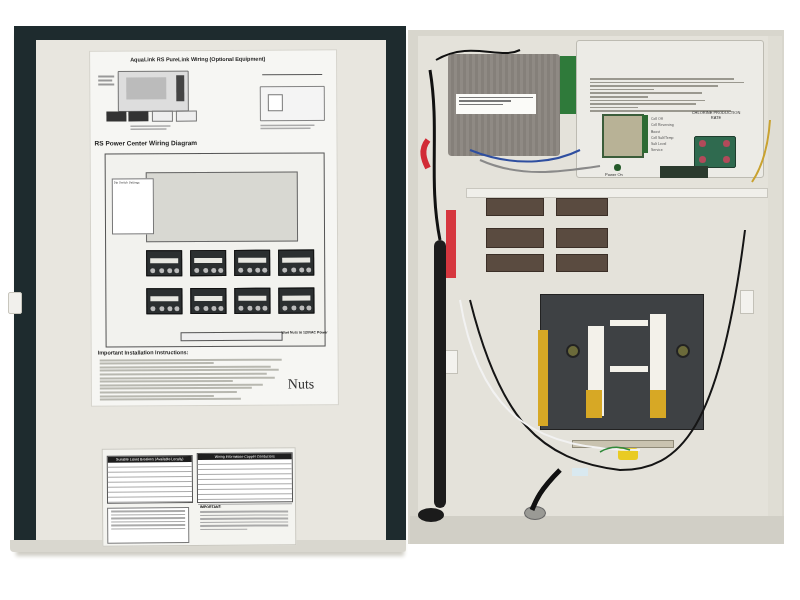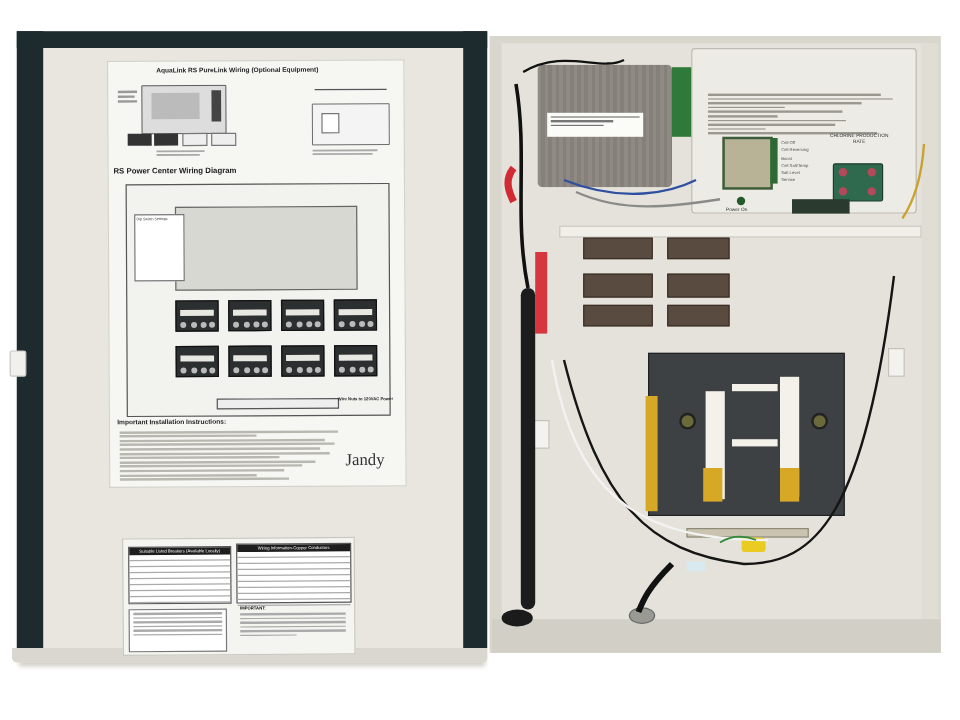--- a/index.html
+++ b/index.html
@@ -186,21 +186,21 @@
       <div style="width:94%"></div>
       <div style="width:88%"></div>
       <div style="width:92%"></div>
       <div style="width:70%"></div>
       <div style="width:86%"></div>
       <div style="width:80%"></div>
       <div style="width:72%"></div>
       <div style="width:60%"></div>
       <div style="width:74%"></div>
   </div>
-  <div class="jandy">Jandy</div>
+  <div class="jandy">Nuts</div>
 </div>
 
 <div class="abs label2">
   <div class="tbl" style="left:4px;top:6px;width:84px;height:46px;">
     <div class="hd">Suitable Listed Breakers (Available Locally)</div>
     <div class="rw"></div>
       <div class="rw"></div>
       <div class="rw"></div>
       <div class="rw"></div>
       <div class="rw"></div>

